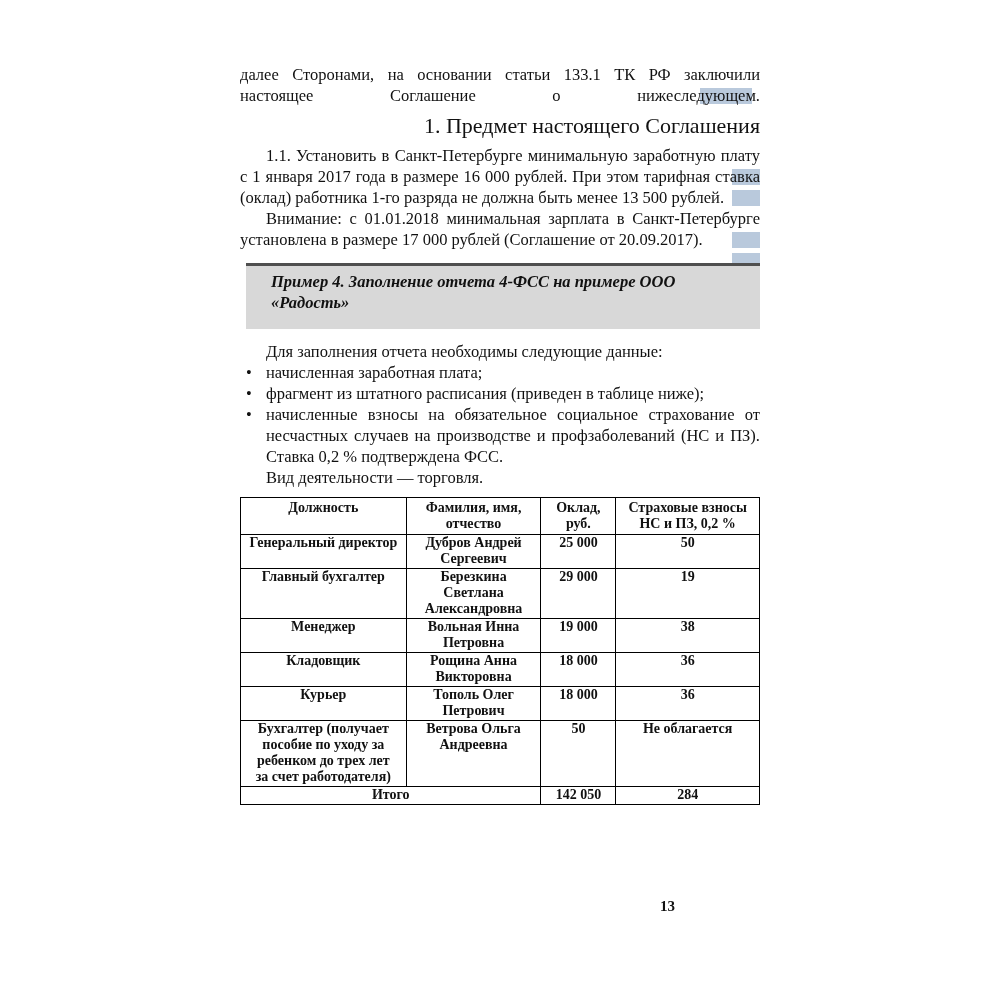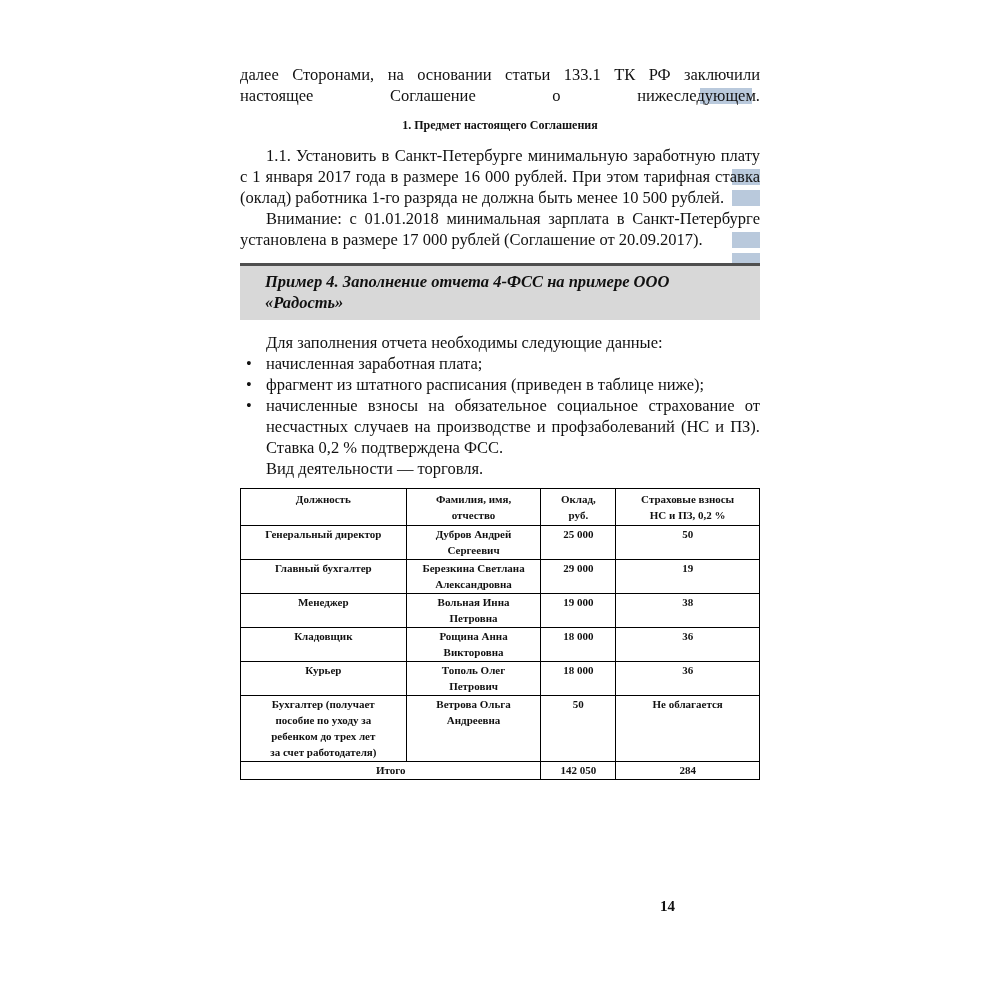--- a/index.html
+++ b/index.html
@@ -27,31 +27,31 @@
     width: 520px;
     font-size: 16.5px;
     line-height: 21px;
     z-index: 1;
   }
   .content p { margin: 0; }
   .justify { text-align: justify; }
   .justify-last { text-align: justify; text-align-last: justify; }
   .indent { text-indent: 26px; }
   .section-heading {
-    font-size: 12px;
-    font-weight: bold;
-    text-align: center;
+    font-size: 22px;
+    font-weight: normal;
+    text-align: right;
     margin: 9px 0;
     line-height: 21px;
   }
   .example-box {
-    margin: 13px 0 12px 0;
+    margin: 13px 0 12px 6px;
     background: var(--example-box-bg, #d8d8d8);
     border-top: 3px solid var(--example-box-border, #4f4f4f);
-    padding: 5px 30px 7px 25px;
+    padding: 5px 30px 16px 25px;
   }
   .example-title {
     font-weight: bold;
     font-style: italic;
     line-height: 21px;
   }
   .bullets {
     list-style: none;
     margin: 0;
     padding: 0;
@@ -64,21 +64,21 @@
   .bullets li::before {
     content: "\2022";
     position: absolute;
     left: 6px;
     top: 0;
   }
   .staff-table {
     border-collapse: collapse;
     width: 520px;
     margin-top: 9px;
-    font-size: 11px;
+    font-size: 14px;
     line-height: 16px;
   }
   .staff-table th, .staff-table td {
     border: 1px solid var(--table-border, #000000);
     text-align: center;
     vertical-align: top;
     white-space: pre-line;
     font-weight: bold;
   }
   .staff-table th {
@@ -113,21 +113,21 @@
   <span class="hl-mark" style="left:732px; top:190px; width:28px;"></span>
   <span class="hl-mark" style="left:732px; top:232px; width:28px;"></span>
   <span class="hl-mark" style="left:732px; top:253px; width:28px;"></span>
 
   <div class="content">
 
     <p class="justify-last">далее Сторонами, на основании статьи 133.1 ТК РФ заключили настоящее Соглашение о нижеследующем.</p>
 
     <h2 class="section-heading">1. Предмет настоящего Соглашения</h2>
 
-    <p class="justify indent">1.1. Установить в Санкт-Петербурге минимальную заработную плату с 1 января 2017 года в размере 16 000 рублей. При этом тарифная ставка (оклад) работника 1-го разряда не должна быть менее 10 500 рублей.</p>
+    <p class="justify indent">1.1. Установить в Санкт-Петербурге минимальную заработную плату с 1 января 2017 года в размере 16 000 рублей. При этом тарифная ставка (оклад) работника 1-го разряда не должна быть менее 13 500 рублей.</p>
 
     <p class="justify indent">Внимание: с 01.01.2018 минимальная зарплата в Санкт-Петербурге установлена в размере 17 000 рублей (Соглашение от 20.09.2017).</p>
 
     <div class="example-box">
       <div class="example-title">Пример 4. Заполнение отчета 4-ФСС на примере ООО «Радость»</div>
     </div>
 
     <p class="indent">Для заполнения отчета необходимы следующие данные:</p>
 
     <ul class="bullets">
@@ -205,15 +205,15 @@
         <tr>
           <td colspan="2">Итого</td>
           <td>142 050</td>
           <td>284</td>
         </tr>
       </tbody>
     </table>
 
   </div>
 
-  <div class="page-number">14</div>
+  <div class="page-number">13</div>
 
 </div>
 
 </body></html>

